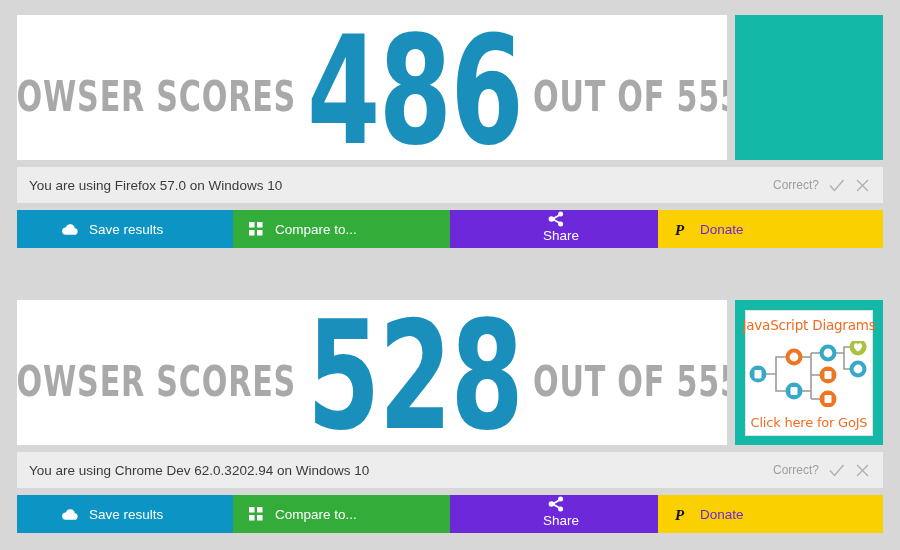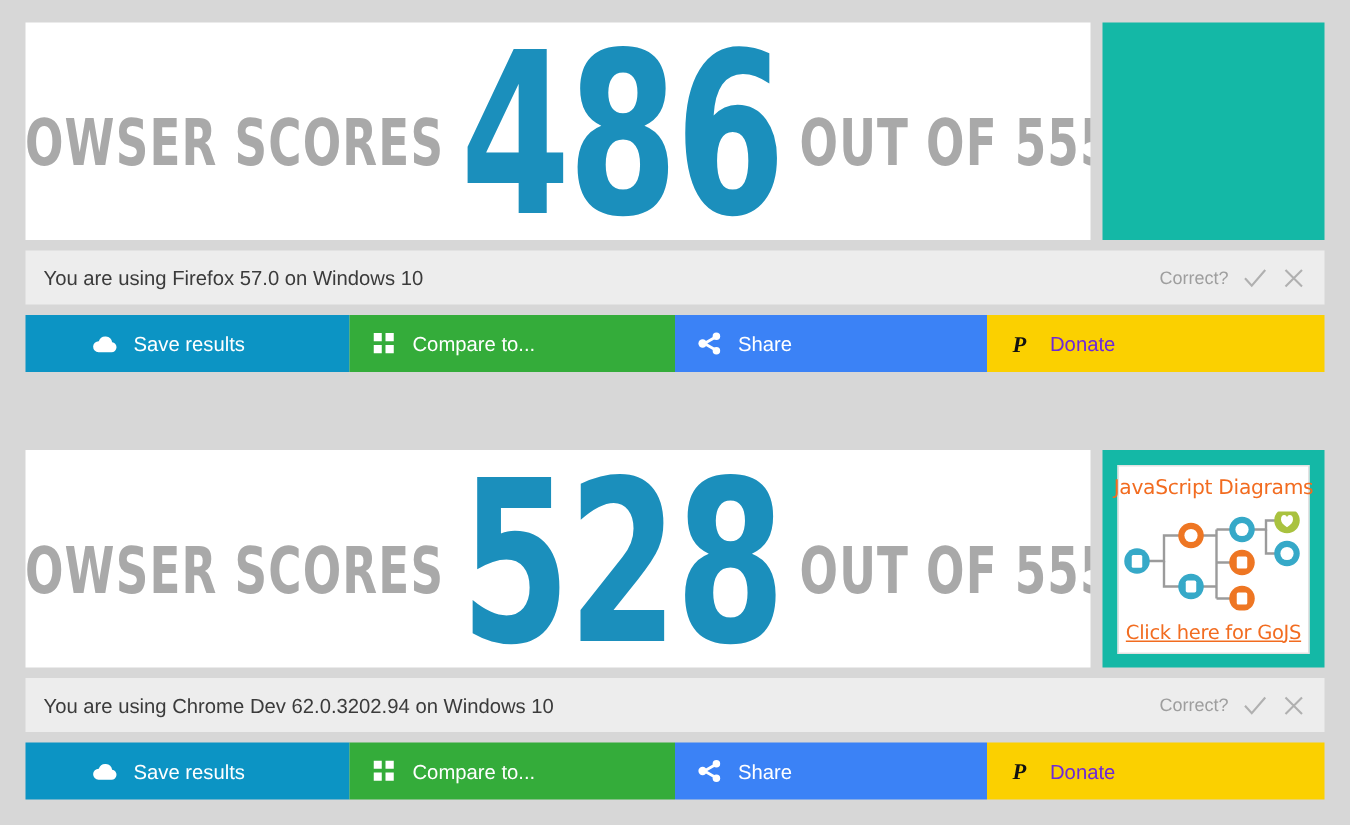--- a/index.html
+++ b/index.html
@@ -90,21 +90,21 @@
     padding: 6px 0 5px 0;
     box-sizing: border-box;
   }
   .ad-title, .ad-cta {
     color: #f26c20;
     font-size: 13.5px;
     font-family: "DejaVu Sans", sans-serif;
     white-space: nowrap;
     letter-spacing: -0.2px;
   }
-  .ad-cta { font-size: 13px; text-decoration: underline; }
+  .ad-cta { font-size: 13px; }
   .ad-graphic { width: 120px; height: 66px; }
 
   
   .info-bar {
     margin-top: 7px;
     height: 36px;
     background: #ededed;
     display: flex;
     align-items: center;
     padding: 0 12px;
@@ -156,21 +156,21 @@
     width: 18px;
     height: 18px;
     margin-right: 10px;
     flex: 0 0 auto;
     display: inline-flex;
     align-items: center;
     justify-content: center;
   }
   .btn-save    { width: 216px; background: #0c94c4; padding-left: 44px; }
   .btn-compare { width: 217px; background: #34ac3a; }
-  .btn-share   { width: 208px; background: #3b82f6; }
+  .btn-share   { width: 208px; background: #6d28d9; flex-direction: column; }
   .btn-donate  { flex: 1;      background: #fbd000; color: #1a1a1a; }
   .btn-donate .blabel { color: #6d28d9; }
 </style>
 </head>
 <body>
 
 <section class="panel" id="panel-1">
 
   <div class="hero-row">
     <div class="hero">

